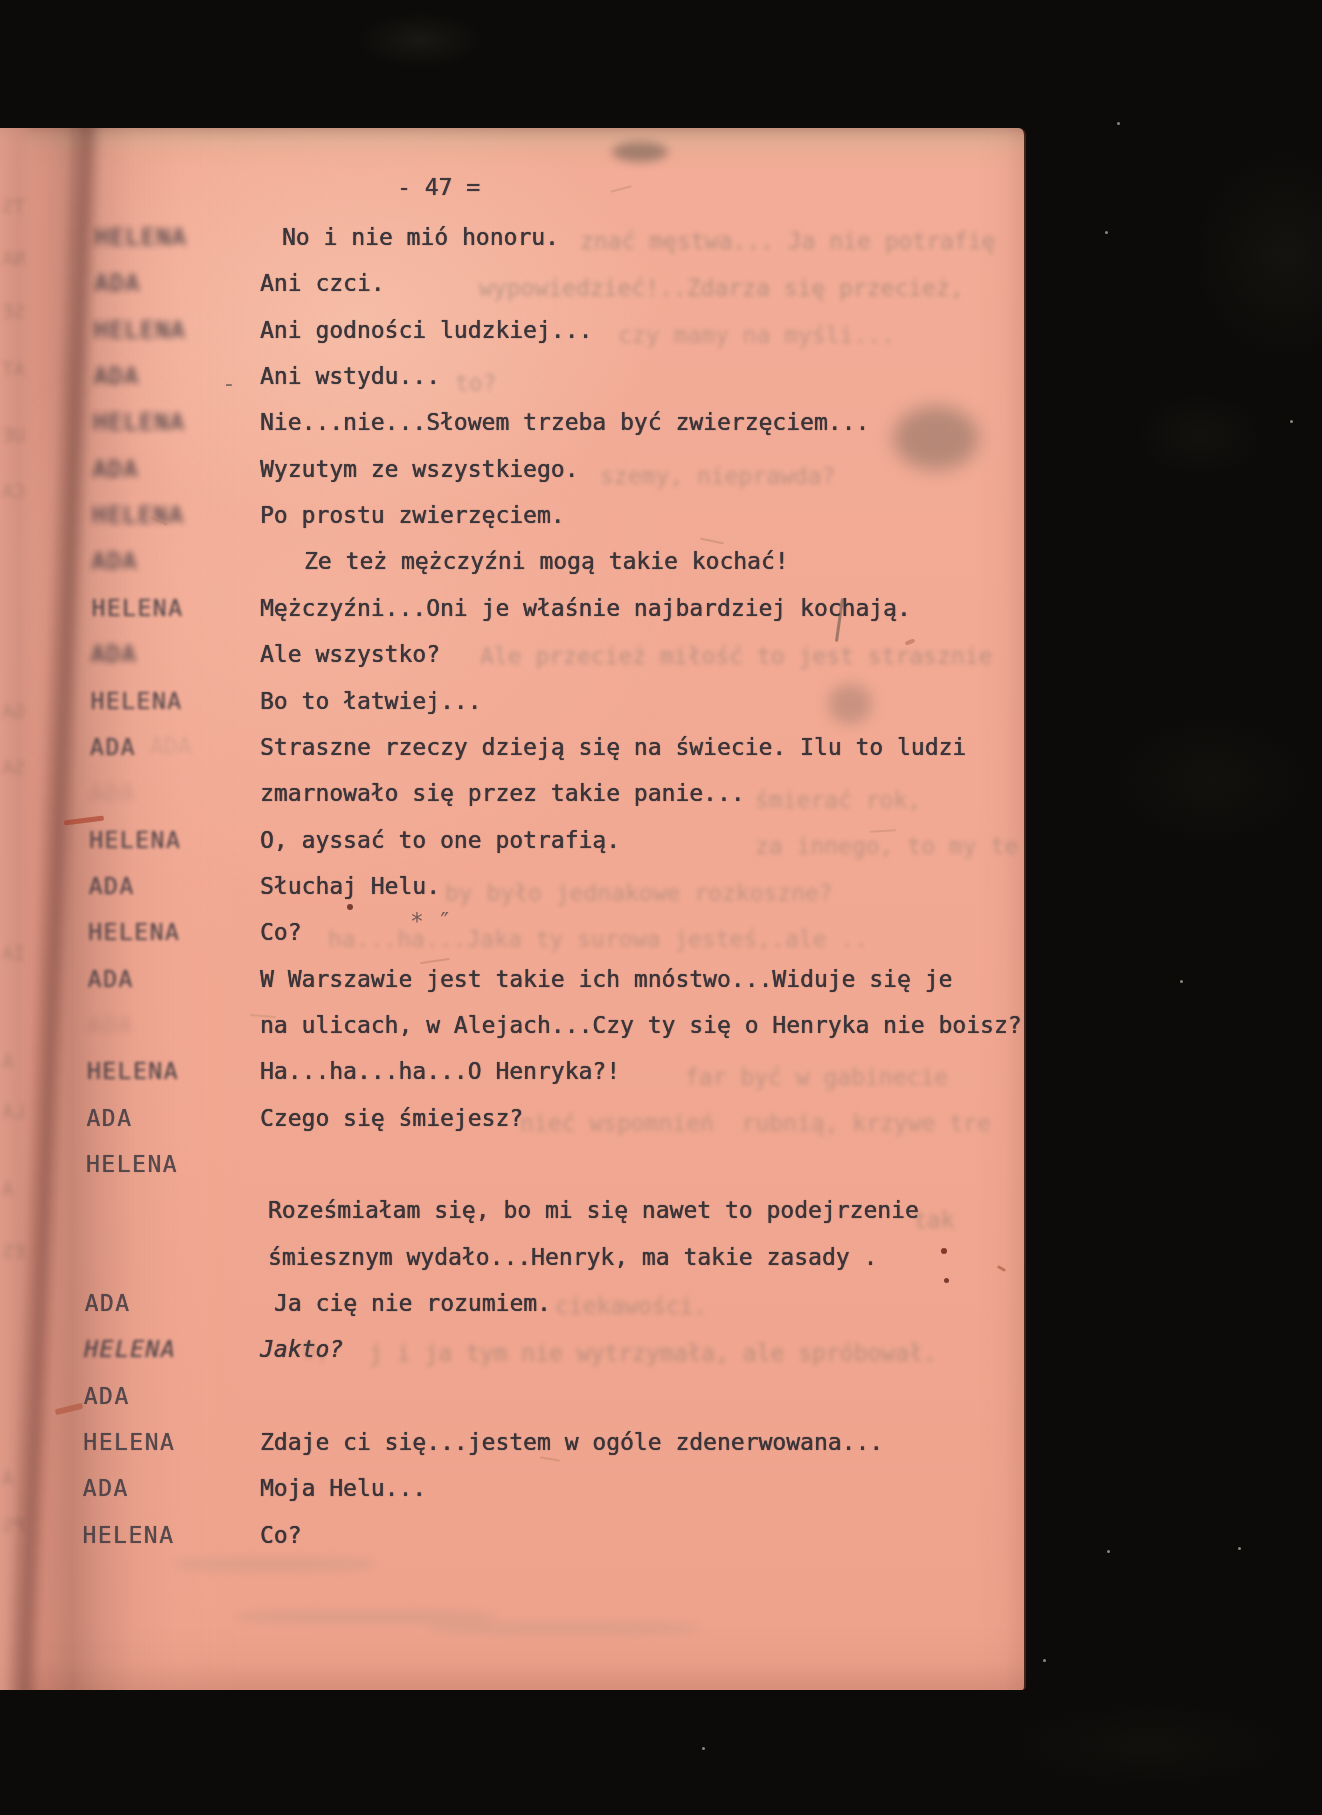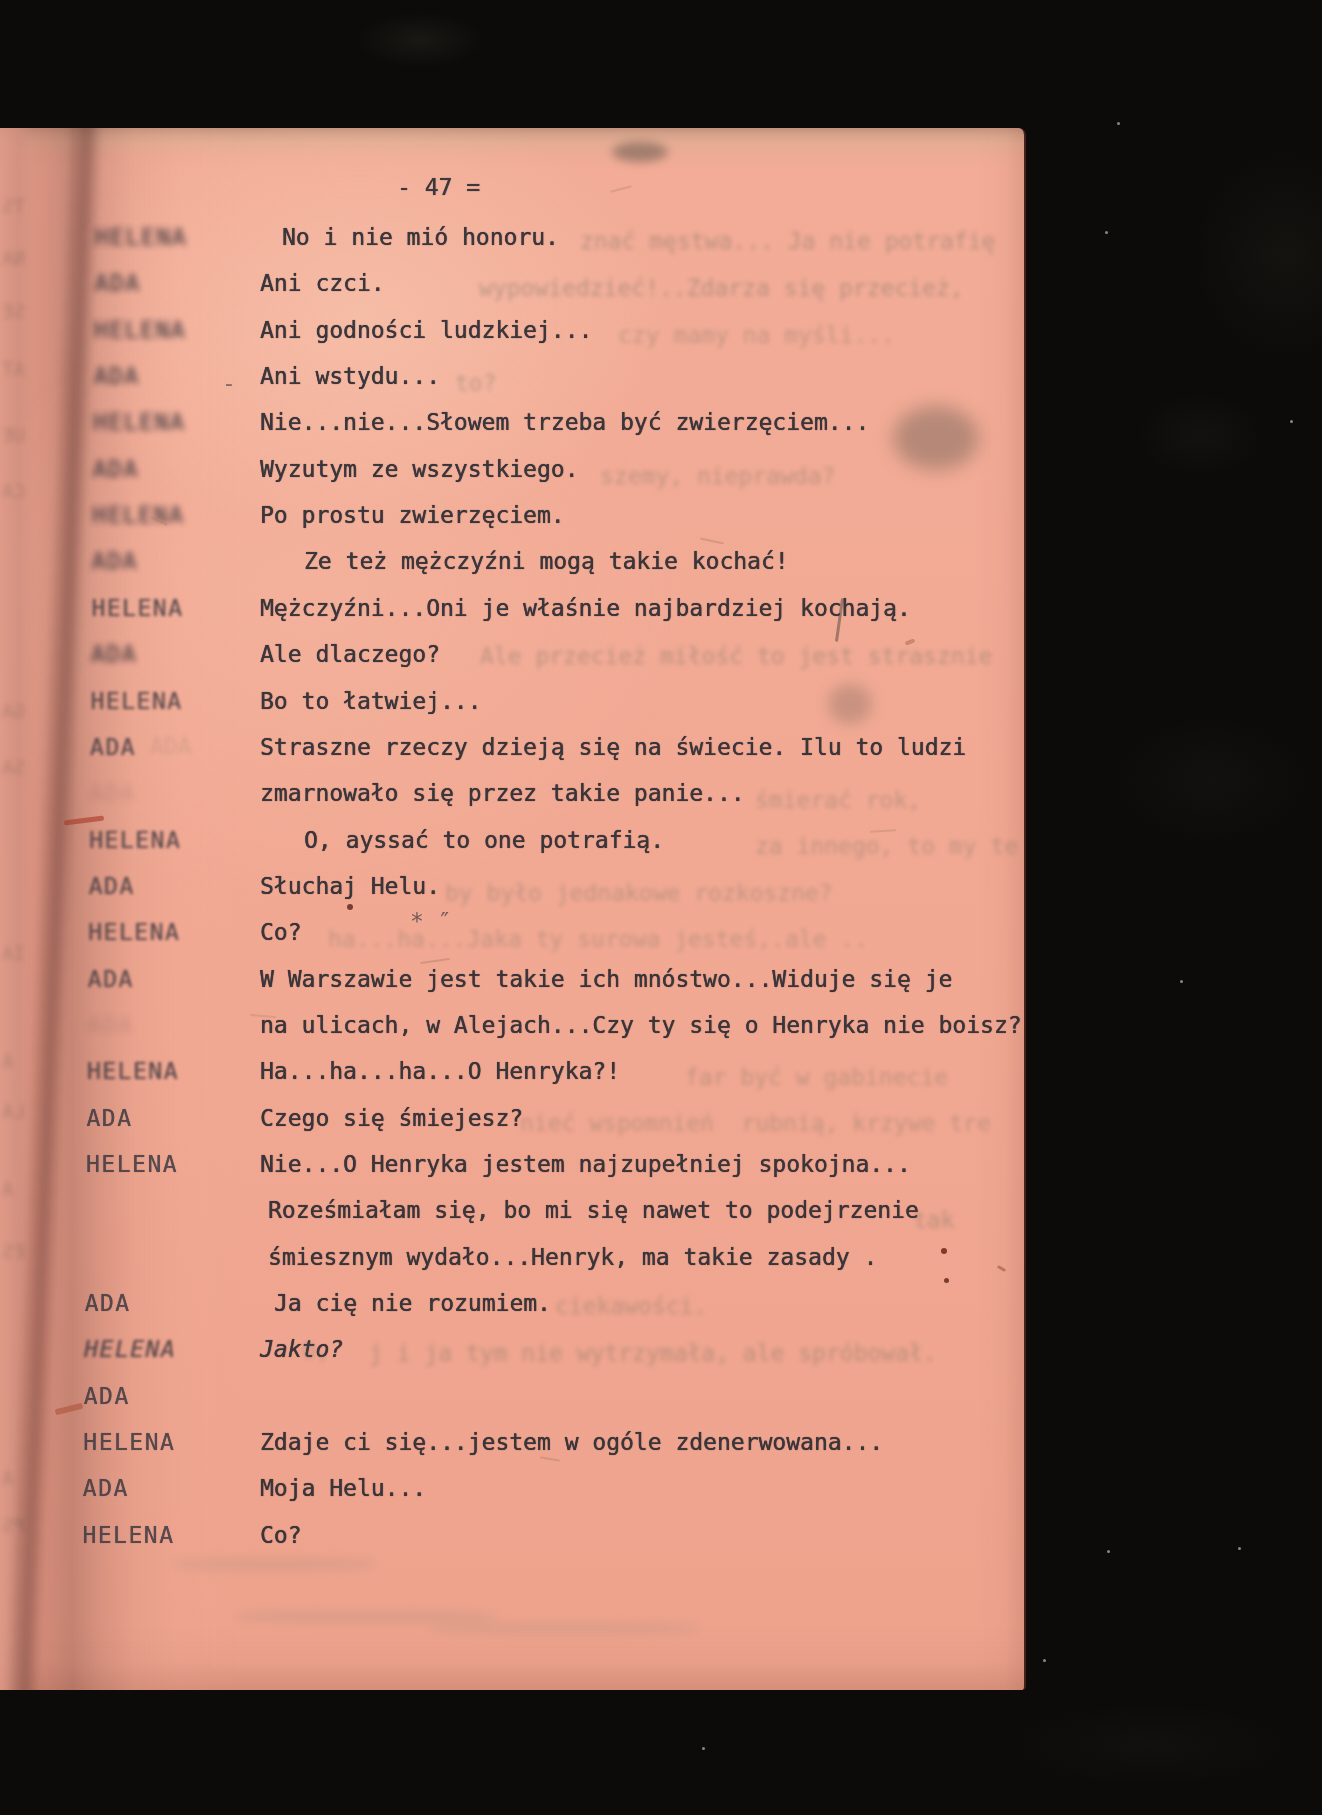--- a/index.html
+++ b/index.html
@@ -112,37 +112,37 @@
         <div class="row" style="top: 419.45px;">
           <div class="row-label lbl-blob" style="left: 91.85px;">ADA</div>
           <div class="row-text" style="left: 260px; margin-left: 44px;">Ze też mężczyźni mogą takie kochać!</div>
         </div>
         <div class="row" style="top: 465.8px;">
           <div class="row-label lbl-smudge" style="left: 91.4px;">HELENA</div>
           <div class="row-text" style="left: 260px;">Mężczyźni...Oni je właśnie najbardziej kochają.</div>
         </div>
         <div class="row" style="top: 512.15px;">
           <div class="row-label lbl-blob" style="left: 90.95px;">ADA</div>
-          <div class="row-text" style="left: 260px;">Ale dlaczego?</div>
+          <div class="row-text" style="left: 260px;">Ale wszystko?</div>
         </div>
         <div class="row" style="top: 558.5px;">
           <div class="row-label lbl-smudge" style="left: 90.5px;">HELENA</div>
           <div class="row-text" style="left: 260px;">Bo to łatwiej...</div>
         </div>
         <div class="row" style="top: 604.85px;">
           <div class="row-label lbl-smudge" style="left: 90.05px;">ADA</div>
           <div class="row-text" style="left: 260px;">Straszne rzeczy dzieją się na świecie. Ilu to ludzi</div>
         </div>
         <div class="row" style="top: 651.2px;">
           <div class="row-label lbl-ghost" style="left: 89.6px;">ADA</div>
           <div class="row-text" style="left: 260px;">zmarnowało się przez takie panie...</div>
         </div>
         <div class="row" style="top: 697.55px;">
           <div class="row-label lbl-smudge" style="left: 89.15px;">HELENA</div>
-          <div class="row-text" style="left: 260px; margin-left: 44px;">O, ayssać to one potrafią.</div>
+          <div class="row-text" style="left: 260px;">O, ayssać to one potrafią.</div>
         </div>
         <div class="row" style="top: 743.9px;">
           <div class="row-label lbl-smudge" style="left: 88.7px;">ADA</div>
           <div class="row-text" style="left: 260px;">Słuchaj Helu.</div>
         </div>
         <div class="row" style="top: 790.25px;">
           <div class="row-label lbl-smudge" style="left: 88.25px;">HELENA</div>
           <div class="row-text" style="left: 260px;">Co?</div>
         </div>
         <div class="row" style="top: 836.6px;">
@@ -156,21 +156,20 @@
         <div class="row" style="top: 929.3px;">
           <div class="row-label lbl-half" style="left: 86.9px;">HELENA</div>
           <div class="row-text" style="left: 260px;">Ha...ha...ha...O Henryka?!</div>
         </div>
         <div class="row" style="top: 975.65px;">
           <div class="row-label lbl-clear" style="left: 86.45px;">ADA</div>
           <div class="row-text" style="left: 260px;">Czego się śmiejesz?</div>
         </div>
         <div class="row" style="top: 1022px;">
           <div class="row-label lbl-clear" style="left: 86px;">HELENA</div>
-          <div class="row-text" style="left: 260px;">Nie...O Henryka jestem najzupełniej spokojna...</div>
         </div>
         <div class="row" style="top: 1068.35px;">
           <div class="row-text" style="left: 268px;">Roześmiałam się, bo mi się nawet to podejrzenie</div>
         </div>
         <div class="row" style="top: 1114.7px;">
           <div class="row-text" style="left: 268px;">śmiesznym wydało...Henryk, ma takie zasady .</div>
         </div>
         <div class="row" style="top: 1161.05px;">
           <div class="row-label lbl-clear" style="left: 84.65px;">ADA</div>
           <div class="row-text" style="left: 274px;">Ja cię nie rozumiem.</div>

